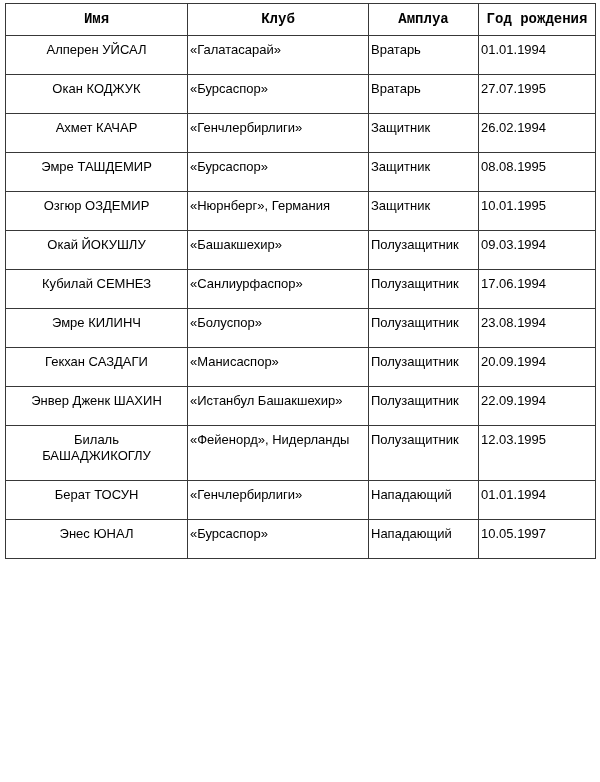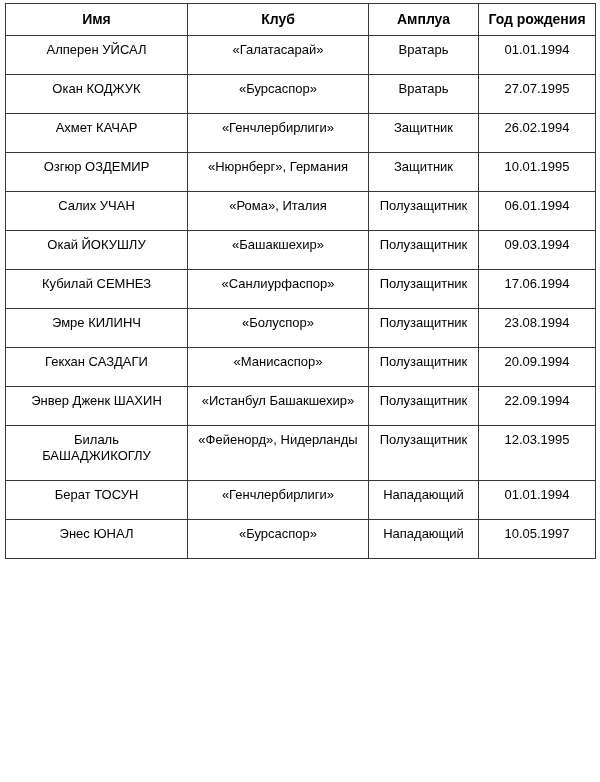--- a/index.html
+++ b/index.html
@@ -28,31 +28,32 @@
     vertical-align: top;
     font-size: 13px;
     line-height: 16px;
     overflow: hidden;
   }
   th {
     font-size: 14px;
     font-weight: bold;
     text-align: center;
     padding: 7px 2px 8px 2px;
+    font-family: Liberation Mono, monospace;
   }
   td {
     padding: 6px 2px 16px 2px;
   }
   td.cell-name {
     text-align: center;
     padding-left: 2px;
     white-space: pre-line;
   }
   td.cell-center {
-    text-align: center;
+    text-align: left;
   }
 </style>
 </head>
 <body>
 
 <table class="players">
   <colgroup>
     <col class="c-name">
     <col class="c-club">
     <col class="c-role">
@@ -79,30 +80,30 @@
         <td class="cell-center">Вратарь</td>
         <td class="cell-center">27.07.1995</td>
       </tr>
       <tr>
         <td class="cell-name">Ахмет КАЧАР</td>
         <td class="cell-center">«Генчлербирлиги»</td>
         <td class="cell-center">Защитник</td>
         <td class="cell-center">26.02.1994</td>
       </tr>
       <tr>
+        <td class="cell-name">Эмре ТАШДЕМИР</td>
+        <td class="cell-center">«Бурсаспор»</td>
+        <td class="cell-center">Защитник</td>
+        <td class="cell-center">08.08.1995</td>
+      </tr>
+      <tr>
         <td class="cell-name">Озгюр ОЗДЕМИР</td>
         <td class="cell-center">«Нюрнберг», Германия</td>
         <td class="cell-center">Защитник</td>
         <td class="cell-center">10.01.1995</td>
-      </tr>
-      <tr>
-        <td class="cell-name">Салих УЧАН</td>
-        <td class="cell-center">«Рома», Италия</td>
-        <td class="cell-center">Полузащитник</td>
-        <td class="cell-center">06.01.1994</td>
       </tr>
       <tr>
         <td class="cell-name">Окай ЙОКУШЛУ</td>
         <td class="cell-center">«Башакшехир»</td>
         <td class="cell-center">Полузащитник</td>
         <td class="cell-center">09.03.1994</td>
       </tr>
       <tr>
         <td class="cell-name">Кубилай СЕМНЕЗ</td>
         <td class="cell-center">«Санлиурфаспор»</td>

